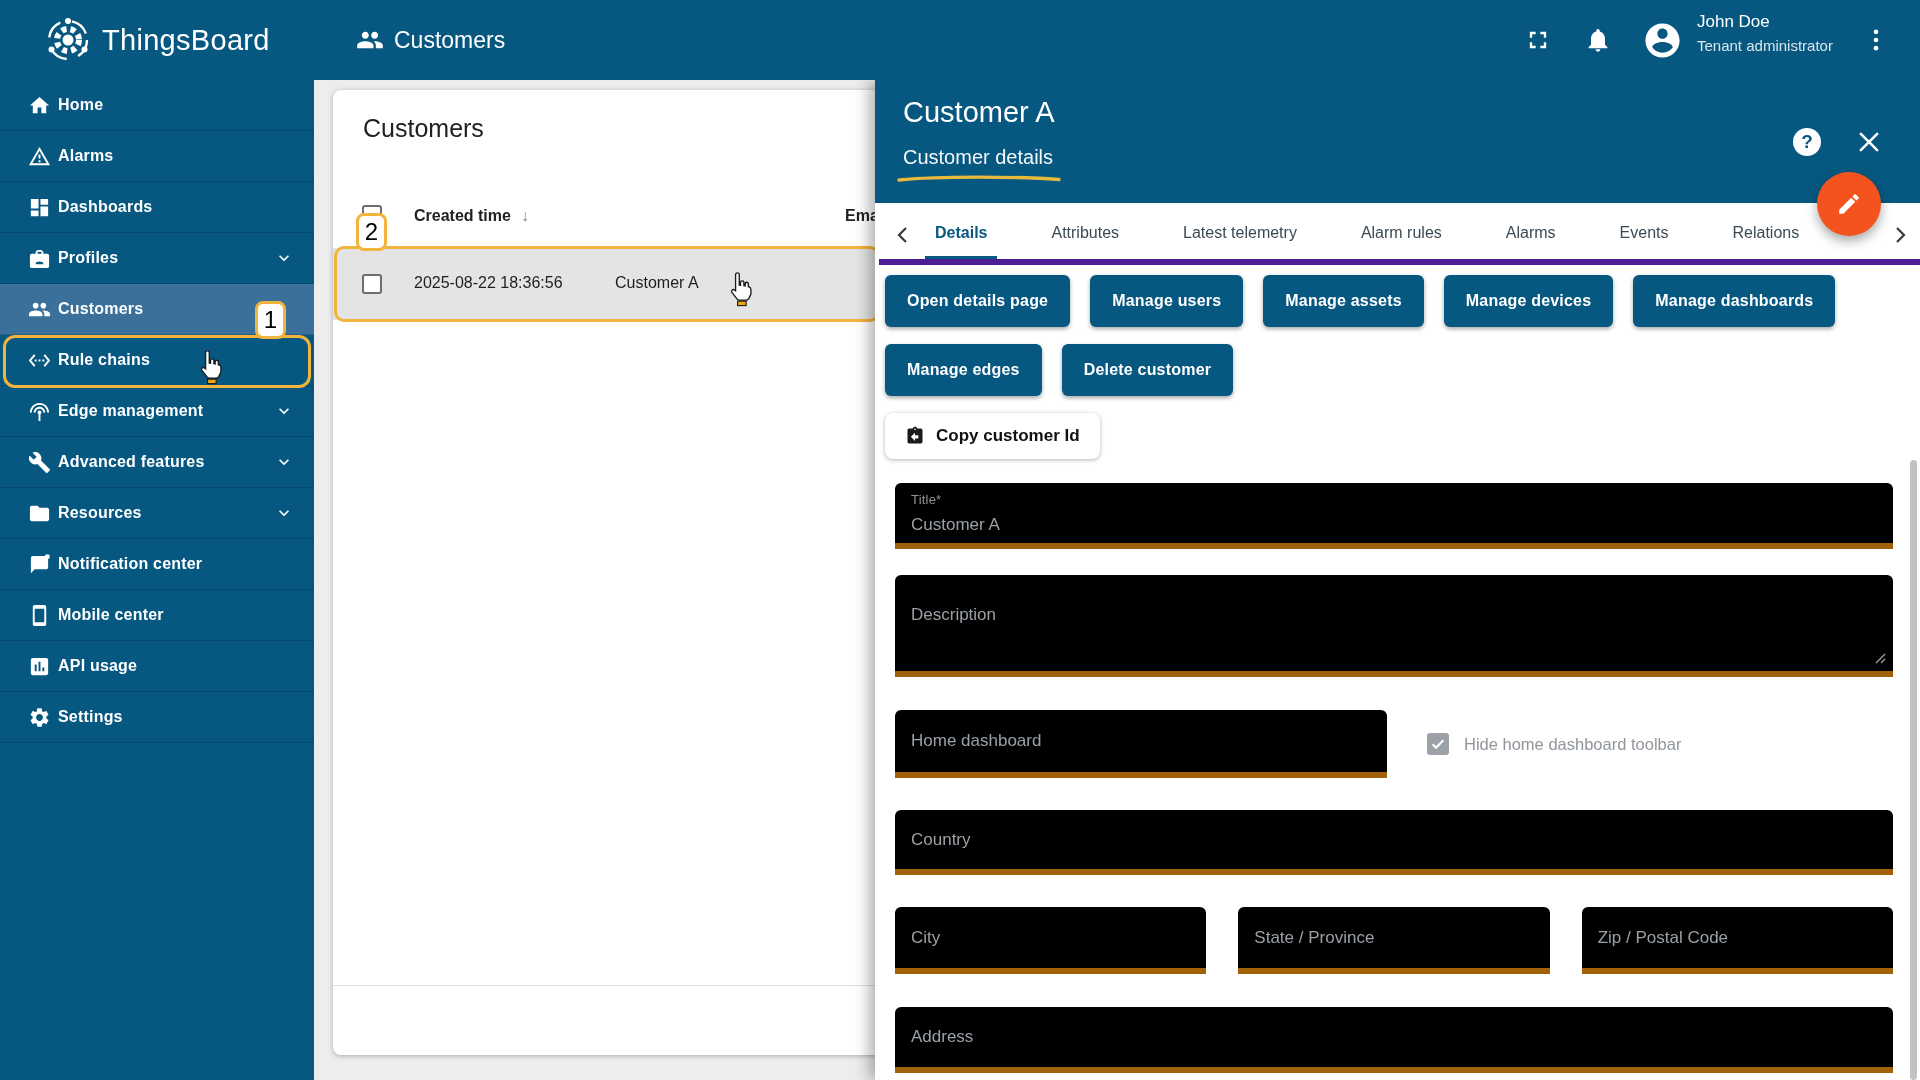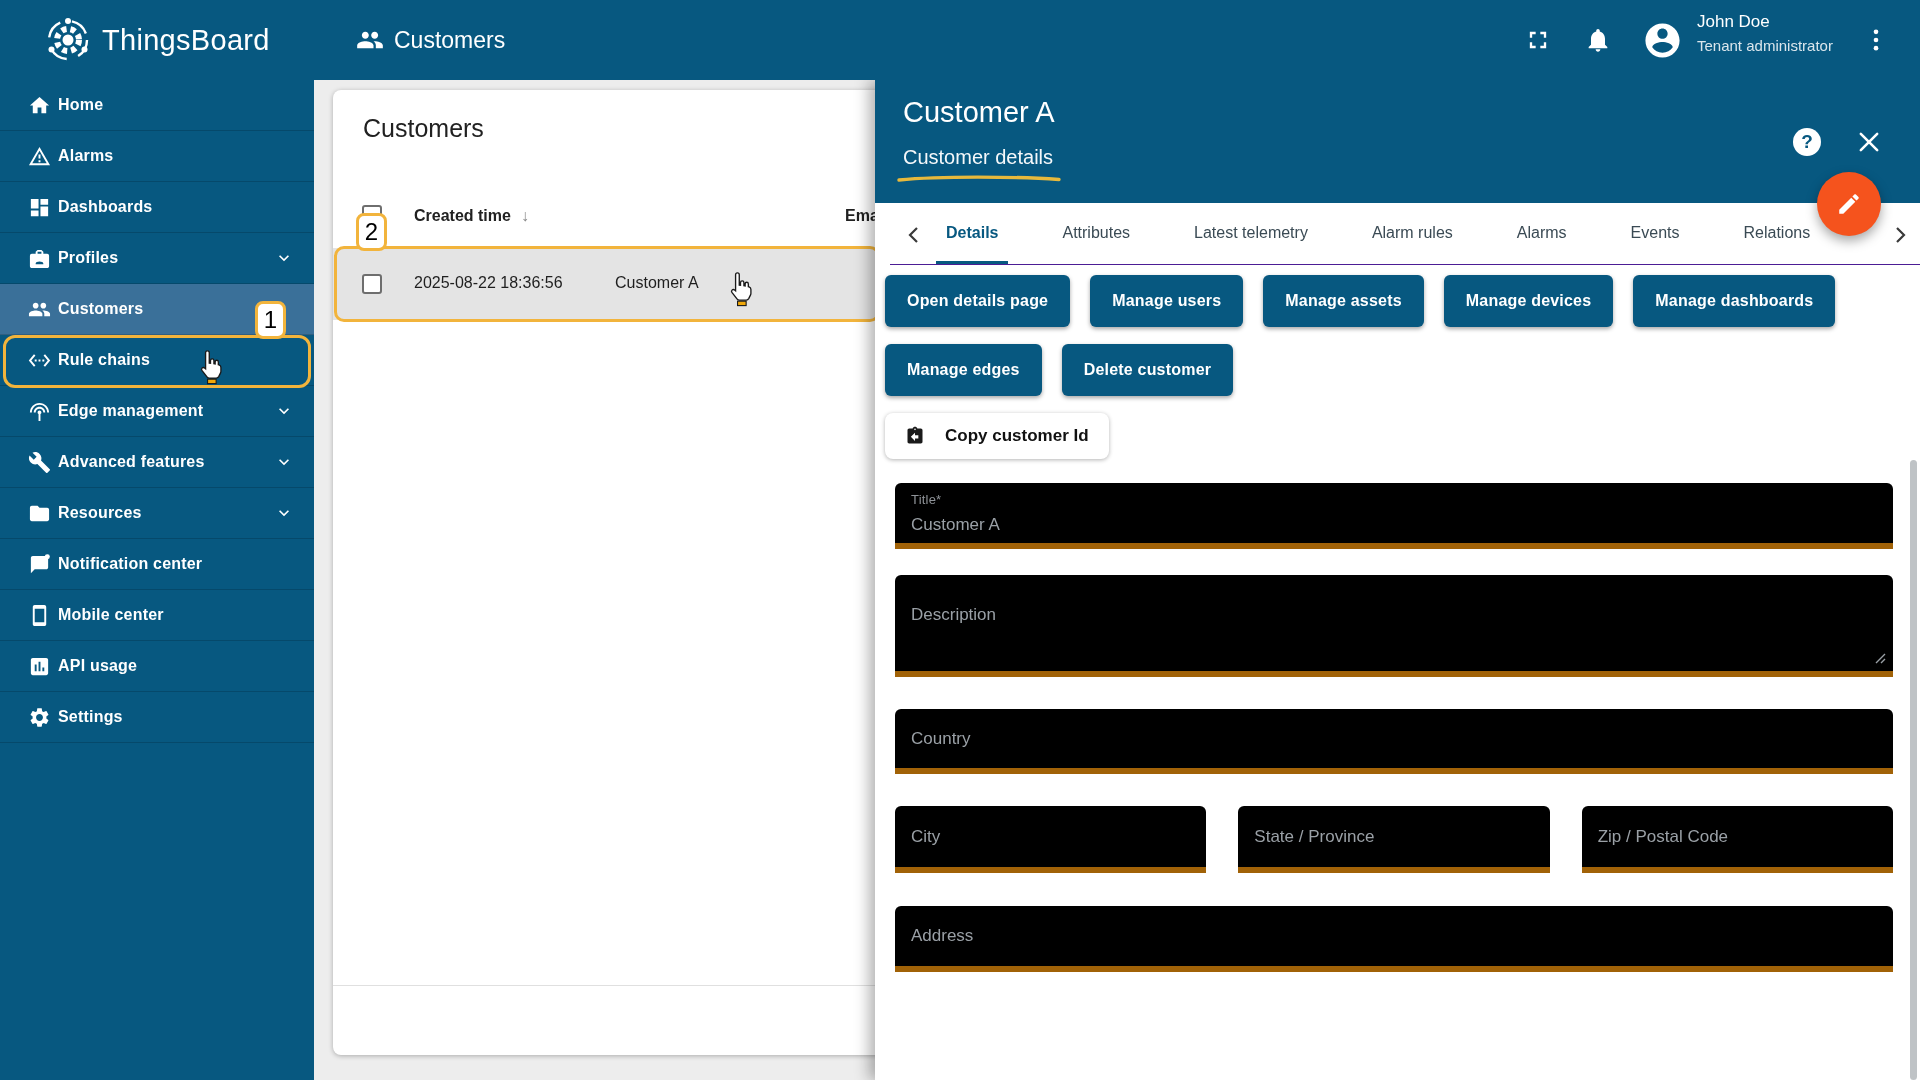--- a/index.html
+++ b/index.html
@@ -77,39 +77,39 @@
   .subtitle-underline { position:absolute; left:20px; top:94px; }
   .help-btn { position:absolute; left:918px; top:48px; width:28px; height:28px; border-radius:50%;
               background:#fff; color:var(--primary); font-size:19px; font-weight:700;
               display:flex; align-items:center; justify-content:center; cursor:pointer; }
   .close-btn { position:absolute; left:980px; top:48px; width:28px; height:28px; cursor:pointer; }
   .fab { position:absolute; left:942px; top:92px; width:64px; height:64px; border-radius:50%;
          background:var(--accent); z-index:30; display:flex; align-items:center; justify-content:center;
          box-shadow:0 5px 12px rgba(0,0,0,.35); cursor:pointer; border:none; }
   .fab svg { width:26px; height:26px; }
 
-  .tabbar { position:absolute; top:123px; left:15px; right:0; height:62px; background:#fff;
-            border-bottom:1px solid #4c1d95; display:flex; padding-left:24px; overflow:hidden; }
+  .tabbar { position:absolute; top:123px; left:4px; right:0; height:62px; background:#fff;
+            border-bottom:6px solid #4c1d95; display:flex; padding-left:24px; overflow:hidden; }
   .tab { padding:0 32px; line-height:60px; font-size:16px; color:#3a4a54; cursor:pointer;
          position:relative; white-space:nowrap; font-weight:400; }
   .tab.active { color:var(--primary); font-weight:700; }
   .tab.active::after { content:""; position:absolute; left:22px; right:22px; bottom:0;
                        height:3px; background:var(--primary); }
   .tab-chev { position:absolute; top:20px; width:24px; height:24px; cursor:pointer; background:#fff; z-index:2; }
   .tab-chev.left { left:12px; }
   .tab-chev.right { right:8px; }
 
   .panel-content { position:absolute; top:185px; left:0; right:0; bottom:0; background:#fff; }
   .actions { display:flex; flex-wrap:wrap; gap:17px 20px; padding:10px 60px 0 10px; }
   .btn { height:52px; padding:0 22px; background:var(--primary); color:#fff; border:none;
          border-radius:6px; font-family:"Liberation Sans",sans-serif; font-size:16px; font-weight:700;
          letter-spacing:.2px; box-shadow:0 2px 4px rgba(0,0,0,.35); cursor:pointer; }
   .copy-row { padding:17px 0 0 10px; }
   .copy-btn { height:46px; padding:0 20px; background:#fff; border:none; border-radius:8px;
-              display:inline-flex; align-items:center; gap:20px; cursor:pointer;
+              display:inline-flex; align-items:center; gap:11px; cursor:pointer;
               font-family:"Liberation Sans",sans-serif; font-size:17px; font-weight:700; color:#111;
               box-shadow:0 1px 4px rgba(0,0,0,.30); }
   .copy-btn svg { width:20px; height:20px; }
 
   .form { padding:24px 27px 0 20px; }
   .field { background:#000000; border-bottom:6px solid #a16207; border-radius:6px 6px 0 0; position:relative; }
   .field input, .field textarea { width:100%; background:transparent; border:none; outline:none;
         font-family:"Liberation Sans",sans-serif; font-size:17px; color:#9aa0a6; }
   .field ::placeholder { color:#9aa0a6; opacity:1; }
   .f-title { height:66px; padding:9px 16px 0 16px; }
@@ -401,20 +401,33 @@
         <input type="text" value="Customer A" style="">
       </div>
 
       <div class="field f-desc">
         <textarea placeholder="Description" style=""></textarea>
         <svg class="resize-handle" width="12" height="12">
           <path d="M2 11 L11 2 M7 11 L11 7" stroke="#9aa0a6" stroke-width="1.4"></path>
         </svg>
       </div>
 
+      <div class="dash-row">
+        <div class="field f-home">
+          <input type="text" placeholder="Home dashboard" style="">
+        </div>
+        <div class="cb-group">
+          <span class="cbx">
+            <svg viewBox="0 0 24 24" width="16" height="16">
+                <path d="M4 12.5l5 5L20 6.5" fill="none" stroke="#fff" stroke-width="3.2"></path>
+              </svg>
+          </span>
+          <span class="cb-label">Hide home dashboard toolbar</span>
+        </div>
+      </div>
 
       <div class="field f-single f-country">
         <input type="text" placeholder="Country" style="">
       </div>
 
       <div class="grid3">
         <div class="field f-single">
           <input type="text" placeholder="City" style="">
         </div>
         <div class="field f-single">

